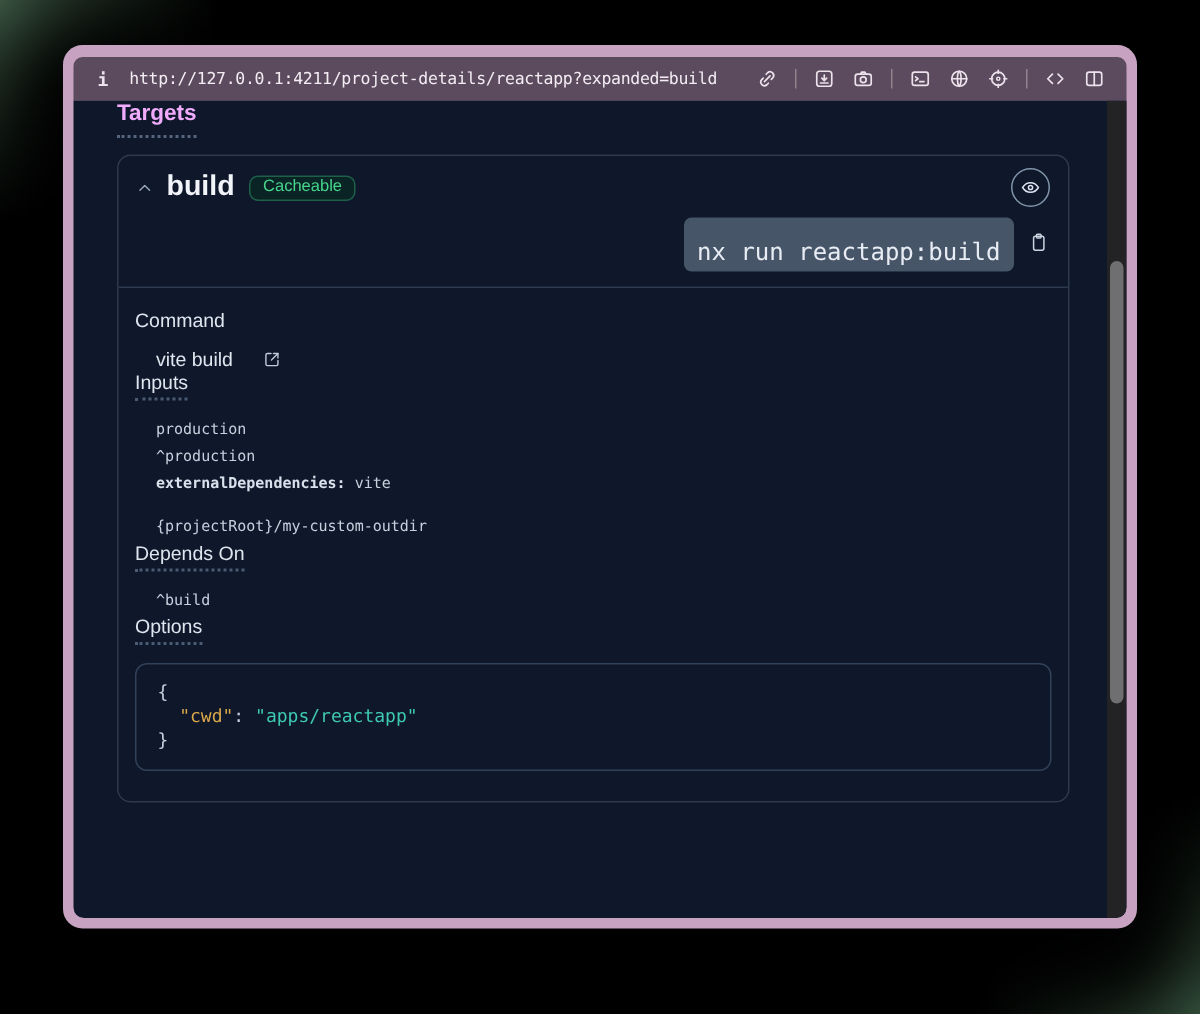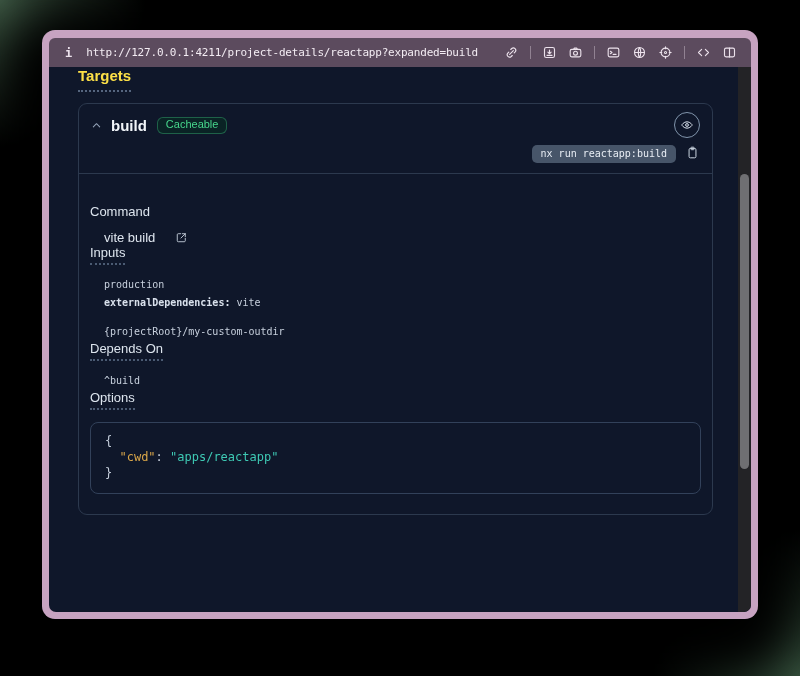--- a/index.html
+++ b/index.html
@@ -35,51 +35,51 @@
     margin:0 7px 7px 7px; height:545px; background:#0f172a;
     border-radius:0 0 7px 7px; position:relative; overflow:hidden;
   }
   .scroll-track {
     position:absolute; top:0; right:0; bottom:0; width:13px; background:#232326;
     border-radius:0 0 7px 0; z-index:5;
   }
   .scroll-thumb { position:absolute; right:2px; top:107px; width:9px; height:295px; background:#6f6f72; border-radius:5px; }
   .main { padding:0 38px 0 29px; }
   .page-heading {
-    display:inline-block; margin-top:-7px; font-size:15px; font-weight:bold; color:#fde047;
+    display:inline-block; margin-top:-7px; font-size:15px; font-weight:bold; color:#f0abfc;
     line-height:19px; padding-bottom:5px; border-bottom:2px dotted #55657e;
   }
   
   .card { border:1px solid #2c394e; border-radius:9px; margin-top:11px; background:rgba(255,255,255,0.005); }
   .card-header { padding:8px 12px 10px 12px; border-bottom:1px solid #2c394e; }
   .hdr-row1 { display:flex; align-items:center; gap:9px; }
   .hdr-row1 svg.chev { width:11px; height:11px; stroke:#94a3b8; stroke-width:2.2; fill:none; stroke-linecap:round; stroke-linejoin:round; }
-  .target-name { font-size:15px; font-weight:bold; color:#f1f5f9; }
+  .target-name { font-size:19px; font-weight:bold; color:#f1f5f9; }
   .badge {
     font-size:11px; color:#46d68c; border:1px solid rgba(70,214,140,0.35);
     background:rgba(8,46,32,0.55); border-radius:6px; padding:0 8px 3px; margin-left:1px;
   }
   .spacer { flex:1; }
   .eye-btn {
     width:26px; height:26px; border:1px solid #8094ab; border-radius:50%;
     display:flex; align-items:center; justify-content:center; background:transparent; padding:0; cursor:pointer;
   }
   .eye-btn svg { width:14px; height:14px; stroke:#dbe3ee; fill:none; stroke-width:1.7; }
   .hdr-row2 { display:flex; align-items:center; margin-top:7px; }
   .created-by { font-size:12px; font-style:italic; color:#94a3b8; padding-left:2px; }
   .cmd-chip {
-    font-family:"DejaVu Sans Mono", monospace; font-size:10px; color:#e8edf4;
-    background:#475569; border-radius:5px; padding:3px 9px 4px; cursor:pointer;
+    font-family:"DejaVu Sans Mono", monospace; font-size:16px; color:#e8edf4;
+    background:#475569; border-radius:5px; padding:13px 9px 4px; cursor:pointer;
   }
   .copy-btn { background:none; border:none; padding:0; margin-left:9px; cursor:pointer; }
   .copy-btn svg { width:15px; height:15px; stroke:#cbd5e1; fill:none; stroke-width:1.6; }
   
   .card-body { padding:14px 11px 20px 11px; }
   .sec-head { font-size:13px; color:#dde5ee; }
-  .sec-head:first-child { margin-top:16px; }
+  .sec-head:first-child { margin-top:0; }
   .sec-head .dotted { display:inline-block; border-bottom:2px dotted #4b5b73; padding-bottom:3px; }
   .cmd-line { display:flex; align-items:center; gap:20px; margin:11px 0 0 14px; font-size:13px; color:#dfe6ef; }
   .cmd-line svg { width:13px; height:13px; stroke:#c3cdd9; fill:none; stroke-width:1.7; stroke-linecap:round; stroke-linejoin:round; cursor:pointer; }
   .mono-list { margin:11px 0 0 14px; font-family:"DejaVu Sans Mono", monospace; font-size:10px; color:#c7d0dd; line-height:18px; }
   .mono-list b { color:#d9e1ec; }
   .code-block {
     margin:12px 0 0 0; border:1px solid #32415a; border-radius:8px; padding:10px 14px 12px;
     font-family:"DejaVu Sans Mono", monospace; font-size:12px; line-height:16px; color:#c7d0dd;
   }
   .code-block .ln { white-space:pre; }
@@ -182,20 +182,21 @@
             <svg viewBox="0 0 24 24">
                 <path d="M13.5 5H19v5.5"></path>
                 <path d="M19 5l-8 8"></path>
                 <path d="M19 13.5V18a1.8 1.8 0 01-1.8 1.8H6A1.8 1.8 0 014.2 18V6.8A1.8 1.8 0 016 5h4.5"></path>
               </svg>
           </div>
 
           <div class="sec-head"><span class="dotted">Inputs</span></div>
           <div class="mono-list">
             <div>production</div>
+            <div>^production</div>
             <div><b>externalDependencies:</b><span> vite</span></div>
           </div>
 
           <div class="mono-list">
             <div>{projectRoot}/my-custom-outdir</div>
           </div>
 
           <div class="sec-head"><span class="dotted">Depends On</span></div>
           <div class="mono-list">
             <div>^build</div>

